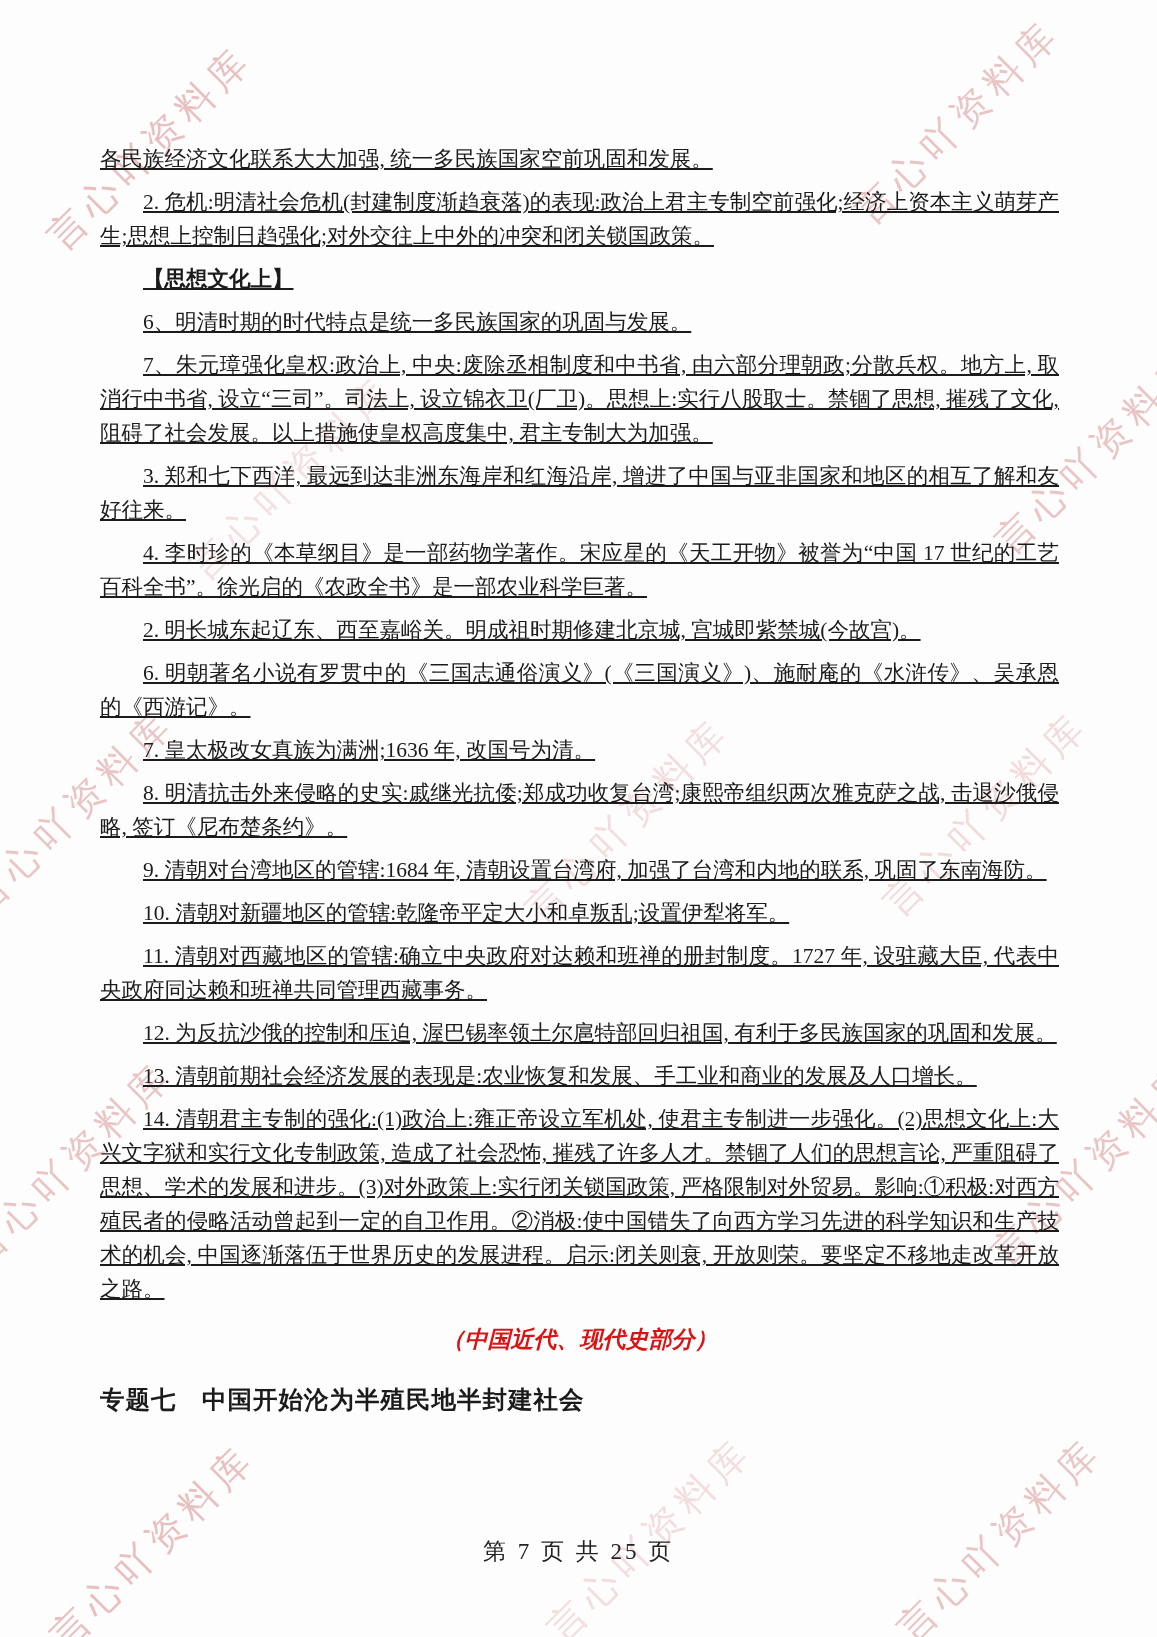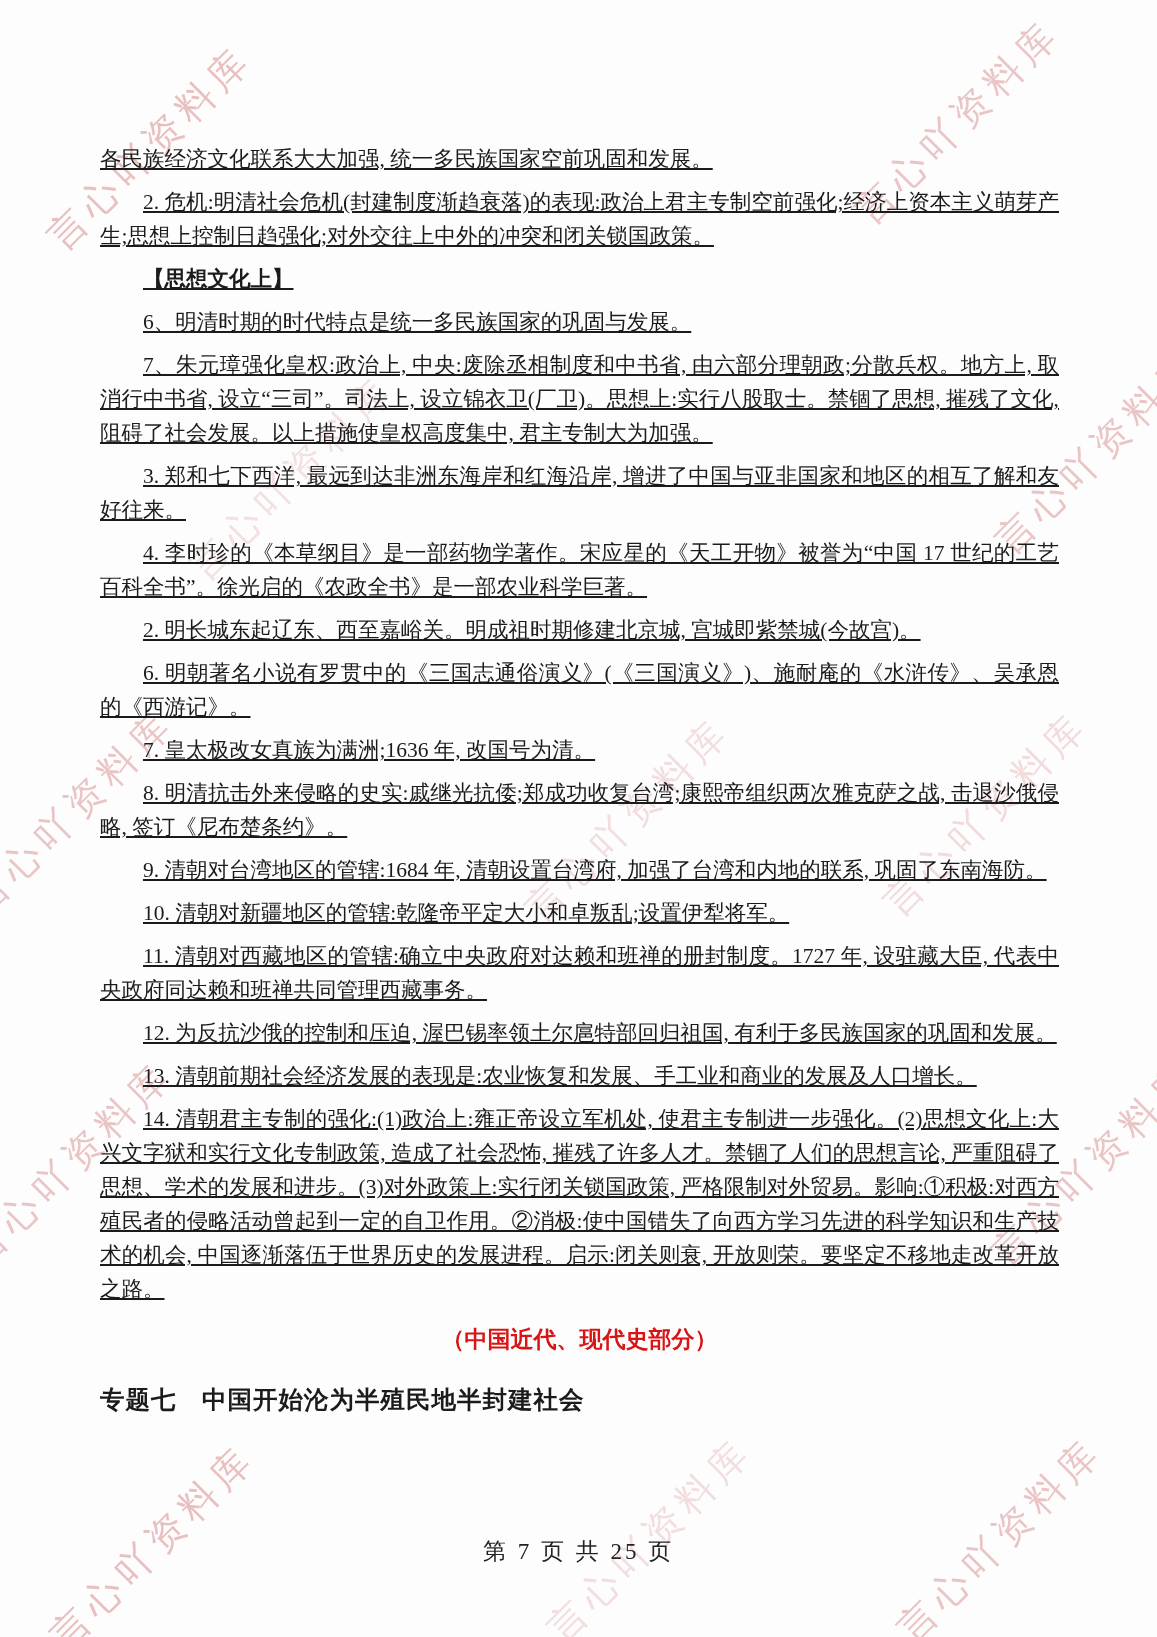--- a/index.html
+++ b/index.html
@@ -52,20 +52,21 @@
     font-family: "Liberation Sans", "DejaVu Sans", sans-serif;
     font-weight: 700;
   }
   .red-subtitle {
     text-align: center;
     font-weight: 700;
     font-family: "Liberation Sans", "DejaVu Sans", sans-serif;
     font-size: 23px;
     margin: 18px 0 0 0;
     text-indent: 0;
+    font-style: italic;
   }
   .topic-title {
     text-align: left;
     font-weight: 700;
     font-size: 24.5px;
     margin: 28px 0 0 0;
     text-indent: 0;
     letter-spacing: 1px;
   }
   .footer {

